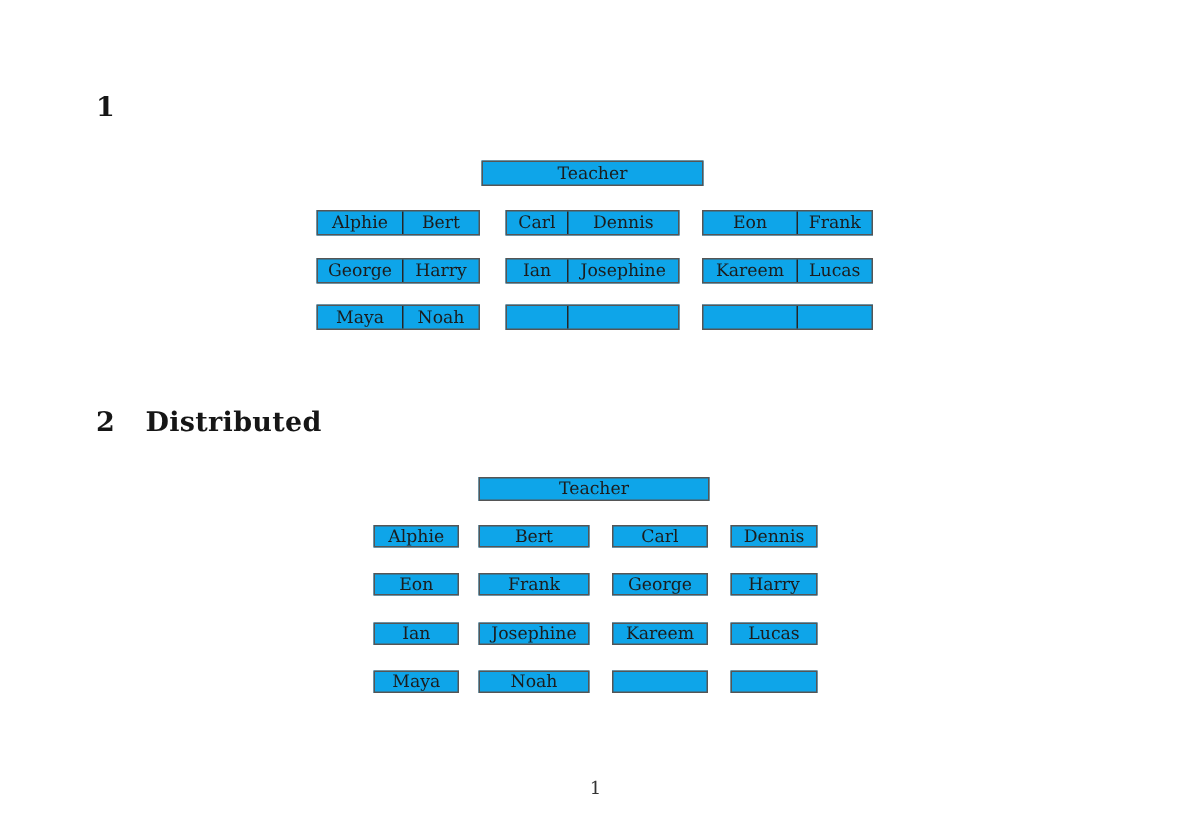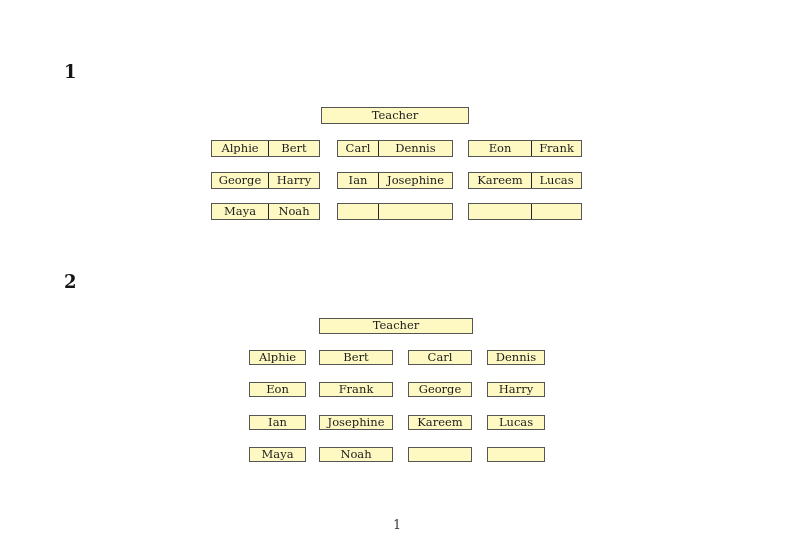--- a/index.html
+++ b/index.html
@@ -29,21 +29,21 @@
     letter-spacing: 0.2px;
   }
   #heading-classical { top: 62px; }
   #heading-distributed { top: 272px; }
   .sec-num { width: 33px; }
 
   .boxframe {
     position: absolute;
     box-sizing: border-box;
     border: 1px solid #555555;
-    background: #fef9c3;
+    background: #0ea5e9;
     display: flex;
     align-items: stretch;
   }
   .seat {
     display: flex;
     align-items: center;
     justify-content: center;
     font-size: 11.5px;
     line-height: 1;
     color: #1c1c1c;
@@ -137,20 +137,21 @@
     <span class="seat left"></span>
     <span class="seat right"></span>
   </div>
   <div class="boxframe c-desk c-col3 c-row3">
     <span class="seat left"></span>
     <span class="seat right"></span>
   </div>
 
   <h1 class="heading" id="heading-distributed">
     <span class="sec-num">2</span>
+    <span class="sec-title">Distributed</span>
   </h1>
 
   <div class="boxframe" id="d-teacher">
     <span class="seat full">Teacher</span>
   </div>
 
   <div class="boxframe d-desk d-col1 d-row1">
     <span class="seat full">Alphie</span>
   </div>
   <div class="boxframe d-desk d-col2 d-row1">

